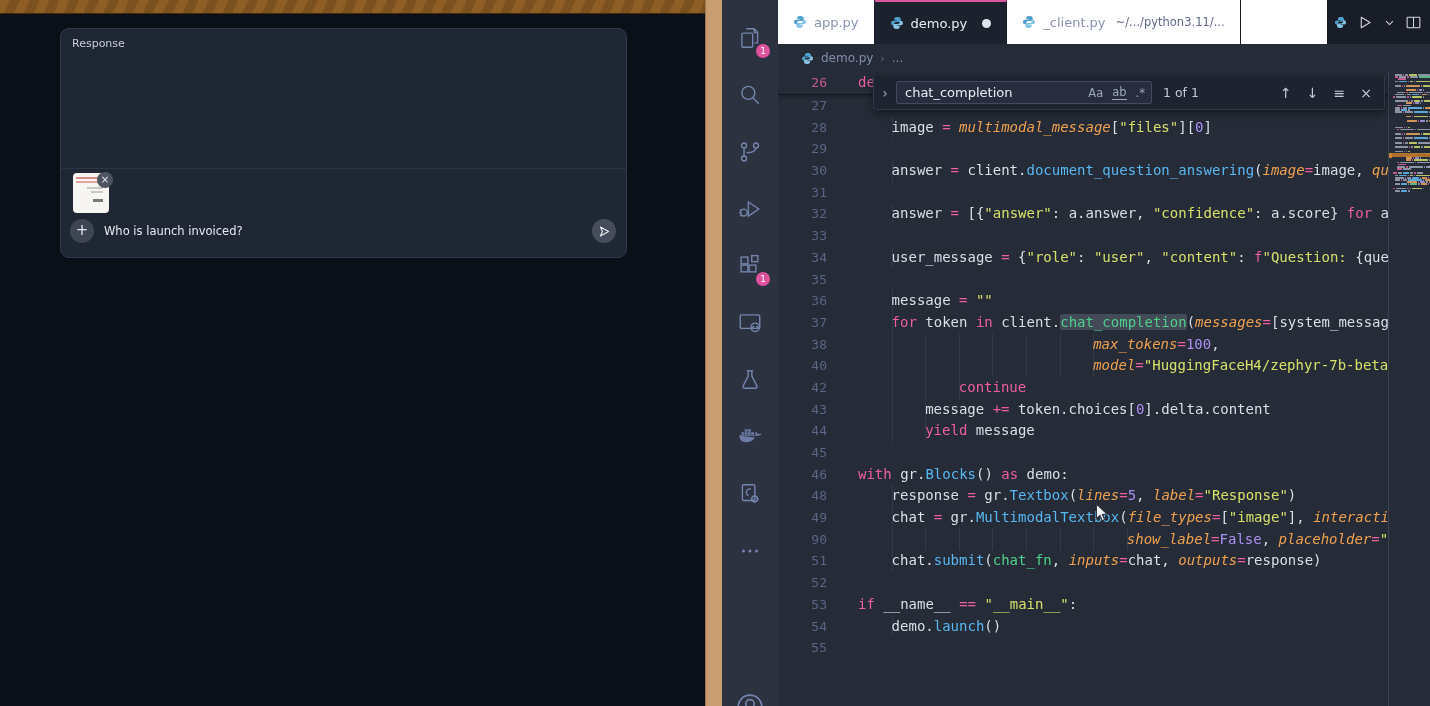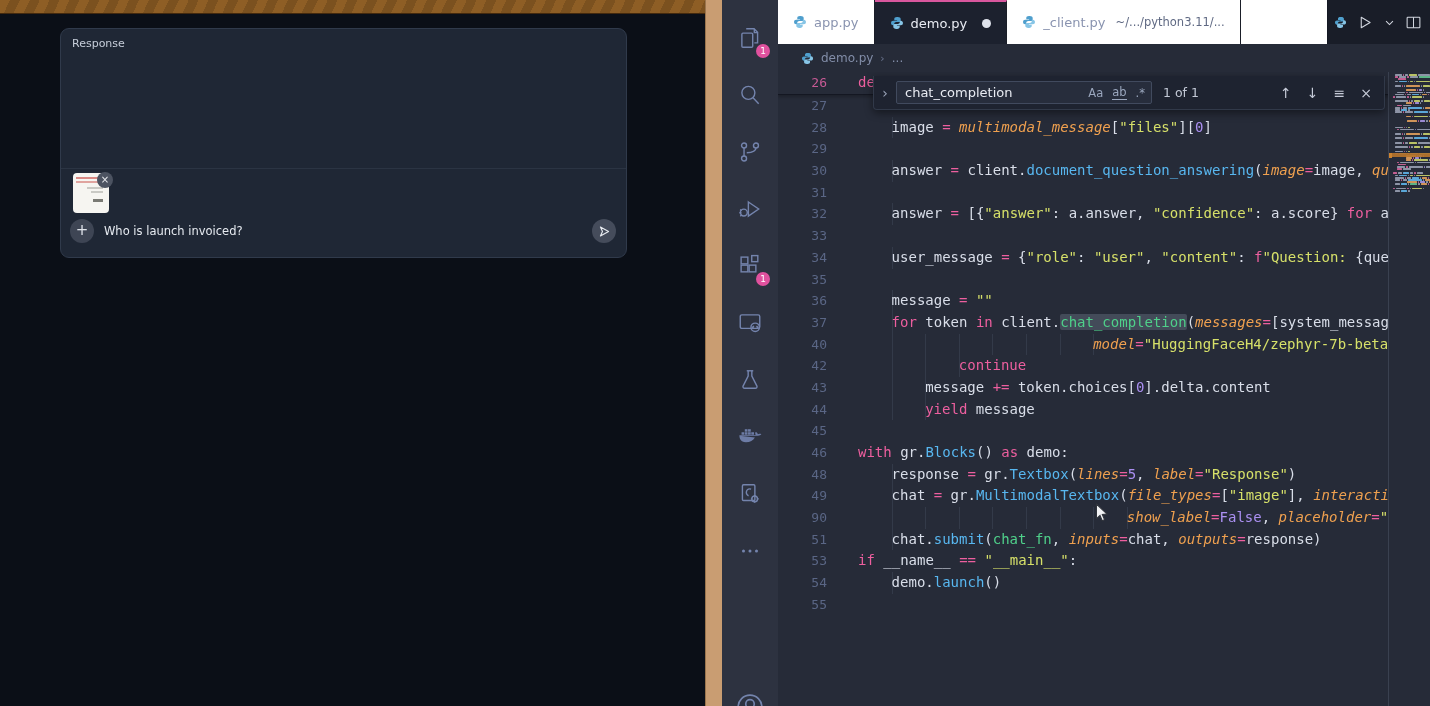--- a/index.html
+++ b/index.html
@@ -340,20 +340,31 @@
             <div class="code mono" style="padding-left: 33.6px;"><span class="tok-k">for</span><span class="tok-d"> token </span><span class="tok-k">in</span><span class="tok-d"> client.</span><span class="tok-m">chat_completion</span><span class="tok-d">(</span><span class="tok-p">messages</span><span class="tok-k">=</span><span class="tok-d">[system_message, user_message],</span></div>
           </div>
           <div class="code-row">
             <div class="guide" style="left: 113.6px;"></div>
             <div class="guide" style="left: 147.2px;"></div>
             <div class="guide" style="left: 180.8px;"></div>
             <div class="guide" style="left: 214.4px;"></div>
             <div class="guide" style="left: 248px;"></div>
             <div class="guide" style="left: 281.6px;"></div>
             <div class="guide" style="left: 315.2px;"></div>
+            <div class="gutter">38</div>
+            <div class="code mono" style="padding-left: 235.2px;"><span class="tok-p">max_tokens</span><span class="tok-k">=</span><span class="tok-n">100</span><span class="tok-d">,</span></div>
+          </div>
+          <div class="code-row">
+            <div class="guide" style="left: 113.6px;"></div>
+            <div class="guide" style="left: 147.2px;"></div>
+            <div class="guide" style="left: 180.8px;"></div>
+            <div class="guide" style="left: 214.4px;"></div>
+            <div class="guide" style="left: 248px;"></div>
+            <div class="guide" style="left: 281.6px;"></div>
+            <div class="guide" style="left: 315.2px;"></div>
             <div class="gutter">40</div>
             <div class="code mono" style="padding-left: 235.2px;"><span class="tok-p">model</span><span class="tok-k">=</span><span class="tok-s">"HuggingFaceH4/zephyr-7b-beta"</span><span class="tok-d">):</span></div>
           </div>
           <div class="code-row">
             <div class="guide" style="left: 113.6px;"></div>
             <div class="guide" style="left: 147.2px;"></div>
             <div class="guide" style="left: 180.8px;"></div>
             <div class="gutter">42</div>
             <div class="code mono" style="padding-left: 100.8px;"><span class="tok-k">continue</span></div>
           </div>
@@ -396,20 +407,24 @@
             <div class="guide" style="left: 281.6px;"></div>
             <div class="guide" style="left: 315.2px;"></div>
             <div class="guide" style="left: 348.8px;"></div>
             <div class="gutter">90</div>
             <div class="code mono" style="padding-left: 268.8px;"><span class="tok-p">show_label</span><span class="tok-k">=</span><span class="tok-n">False</span><span class="tok-d">, </span><span class="tok-p">placeholder</span><span class="tok-k">=</span><span class="tok-s">"Ask a question"</span></div>
           </div>
           <div class="code-row">
             <div class="guide" style="left: 113.6px;"></div>
             <div class="gutter">51</div>
             <div class="code mono" style="padding-left: 33.6px;"><span class="tok-d">chat.</span><span class="tok-f">submit</span><span class="tok-d">(</span><span class="tok-g">chat_fn</span><span class="tok-d">, </span><span class="tok-p">inputs</span><span class="tok-k">=</span><span class="tok-d">chat, </span><span class="tok-p">outputs</span><span class="tok-k">=</span><span class="tok-d">response)</span></div>
+          </div>
+          <div class="code-row">
+            <div class="gutter">52</div>
+            <div class="code mono" style="padding-left: 0px;"></div>
           </div>
           <div class="code-row">
             <div class="gutter">53</div>
             <div class="code mono" style="padding-left: 0px;"><span class="tok-k">if</span><span class="tok-d"> __name__ </span><span class="tok-k">==</span><span class="tok-d"> </span><span class="tok-s">"__main__"</span><span class="tok-d">:</span></div>
           </div>
           <div class="code-row">
             <div class="guide" style="left: 113.6px;"></div>
             <div class="gutter">54</div>
             <div class="code mono" style="padding-left: 33.6px;"><span class="tok-d">demo.</span><span class="tok-f">launch</span><span class="tok-d">()</span></div>
           </div>

